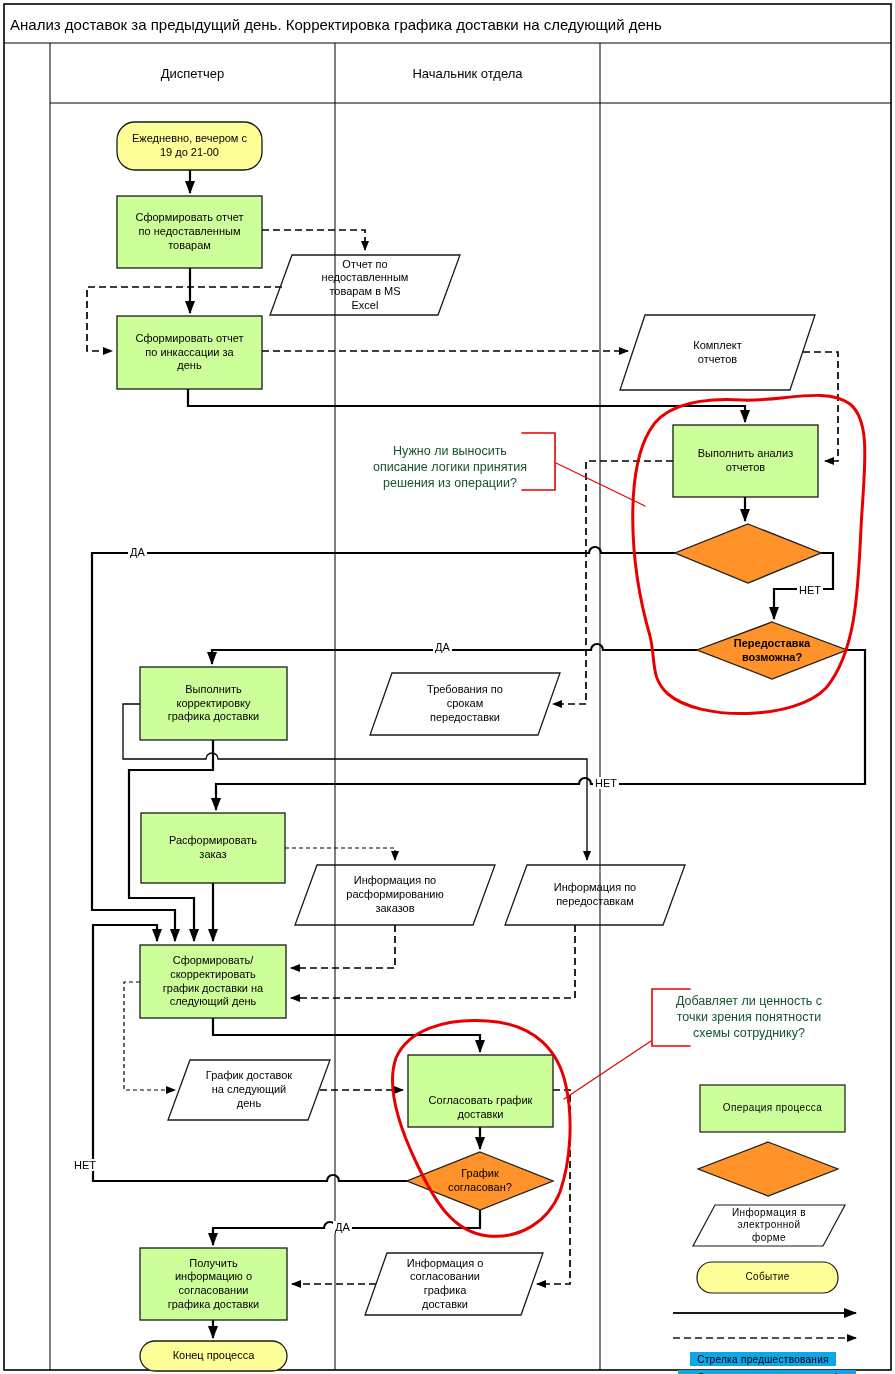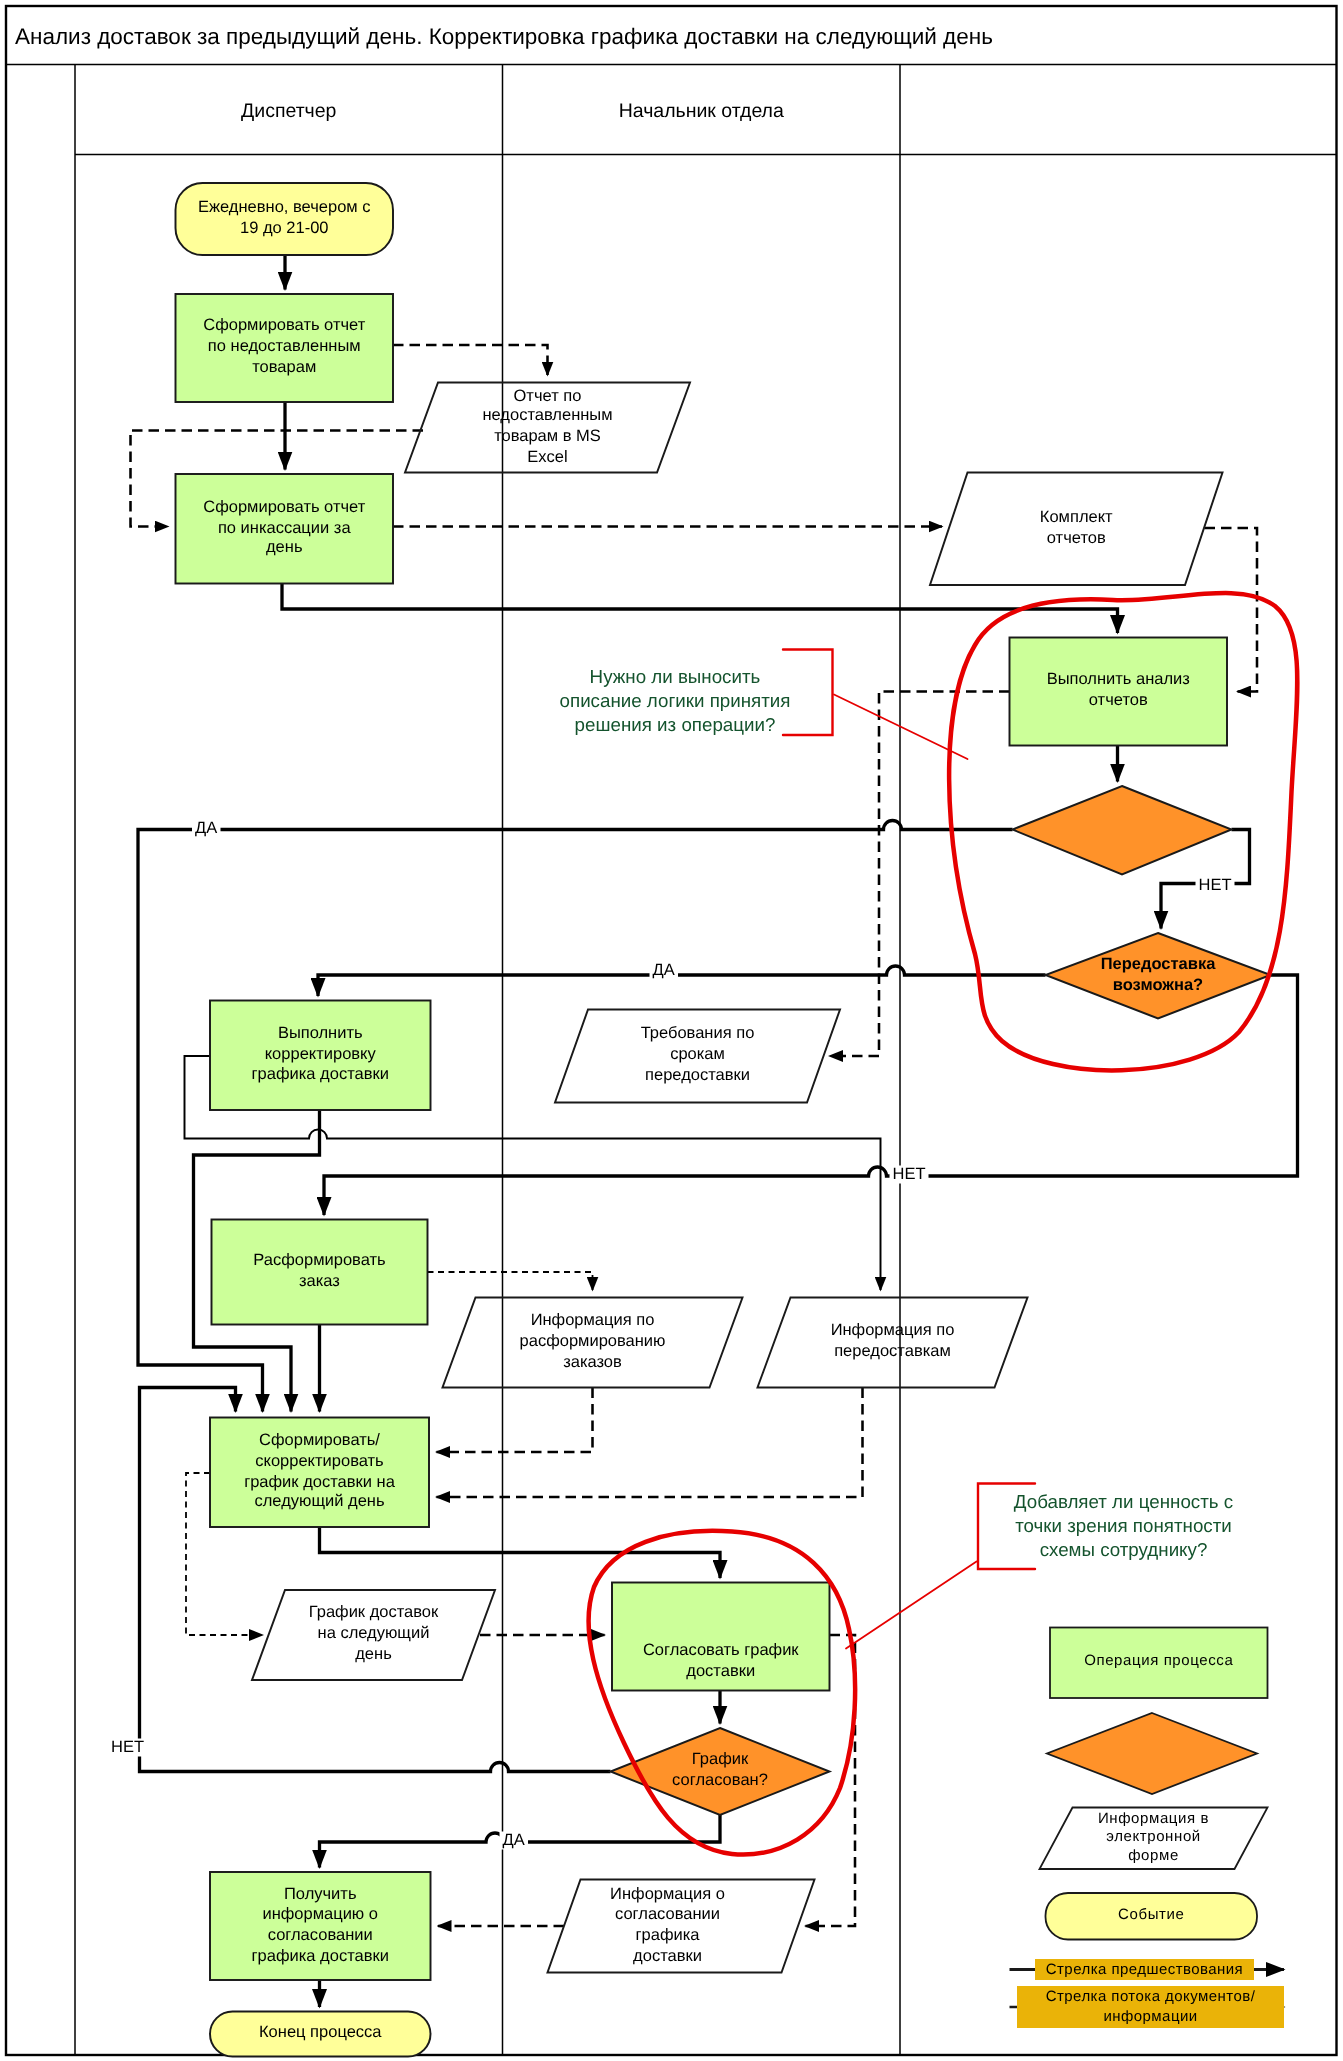--- a/index.html
+++ b/index.html
@@ -7,23 +7,23 @@
          font-family:"Liberation Sans",sans-serif;color:#000;overflow:hidden;}
   #diagram-svg{position:absolute;left:0;top:0;}
   .txt{position:absolute;display:flex;align-items:center;justify-content:center;
        text-align:center;white-space:pre-line;font-size:11px;line-height:1.25;color:#000;z-index:5;}
   .title{position:absolute;display:flex;align-items:center;font-size:15px;z-index:5;}
   .lane{position:absolute;display:flex;align-items:center;justify-content:center;
         font-size:13px;z-index:5;}
   .lbl{position:absolute;background:#fff;font-size:11px;padding:0 2px;z-index:6;}
   .red{color:#14532d;font-size:12.5px;line-height:1.28;}
   .leg{font-size:10px;letter-spacing:.4px;}
-  .legline{background:#eab308;z-index:6;position:absolute;display:flex;align-items:center;
+  .legline{background:#0ea5e9;z-index:6;position:absolute;display:flex;align-items:center;
            justify-content:center;text-align:center;font-size:10px;letter-spacing:.3px;
-           white-space:pre-line;line-height:1.3;}
+           white-space:pre-line;line-height:1.3;margin-top:46px;}
 </style>
 </head>
 <body>
 
 <div id="stage">
 
 <svg id="diagram-svg" width="895" height="1374" viewBox="0 0 895 1374">
   <defs>
     <marker id="ab" markerUnits="userSpaceOnUse" markerWidth="13" markerHeight="10" refX="12" refY="5" orient="auto">
           <path d="M0,0 L13,5 L0,10 Z" fill="#000"></path>

